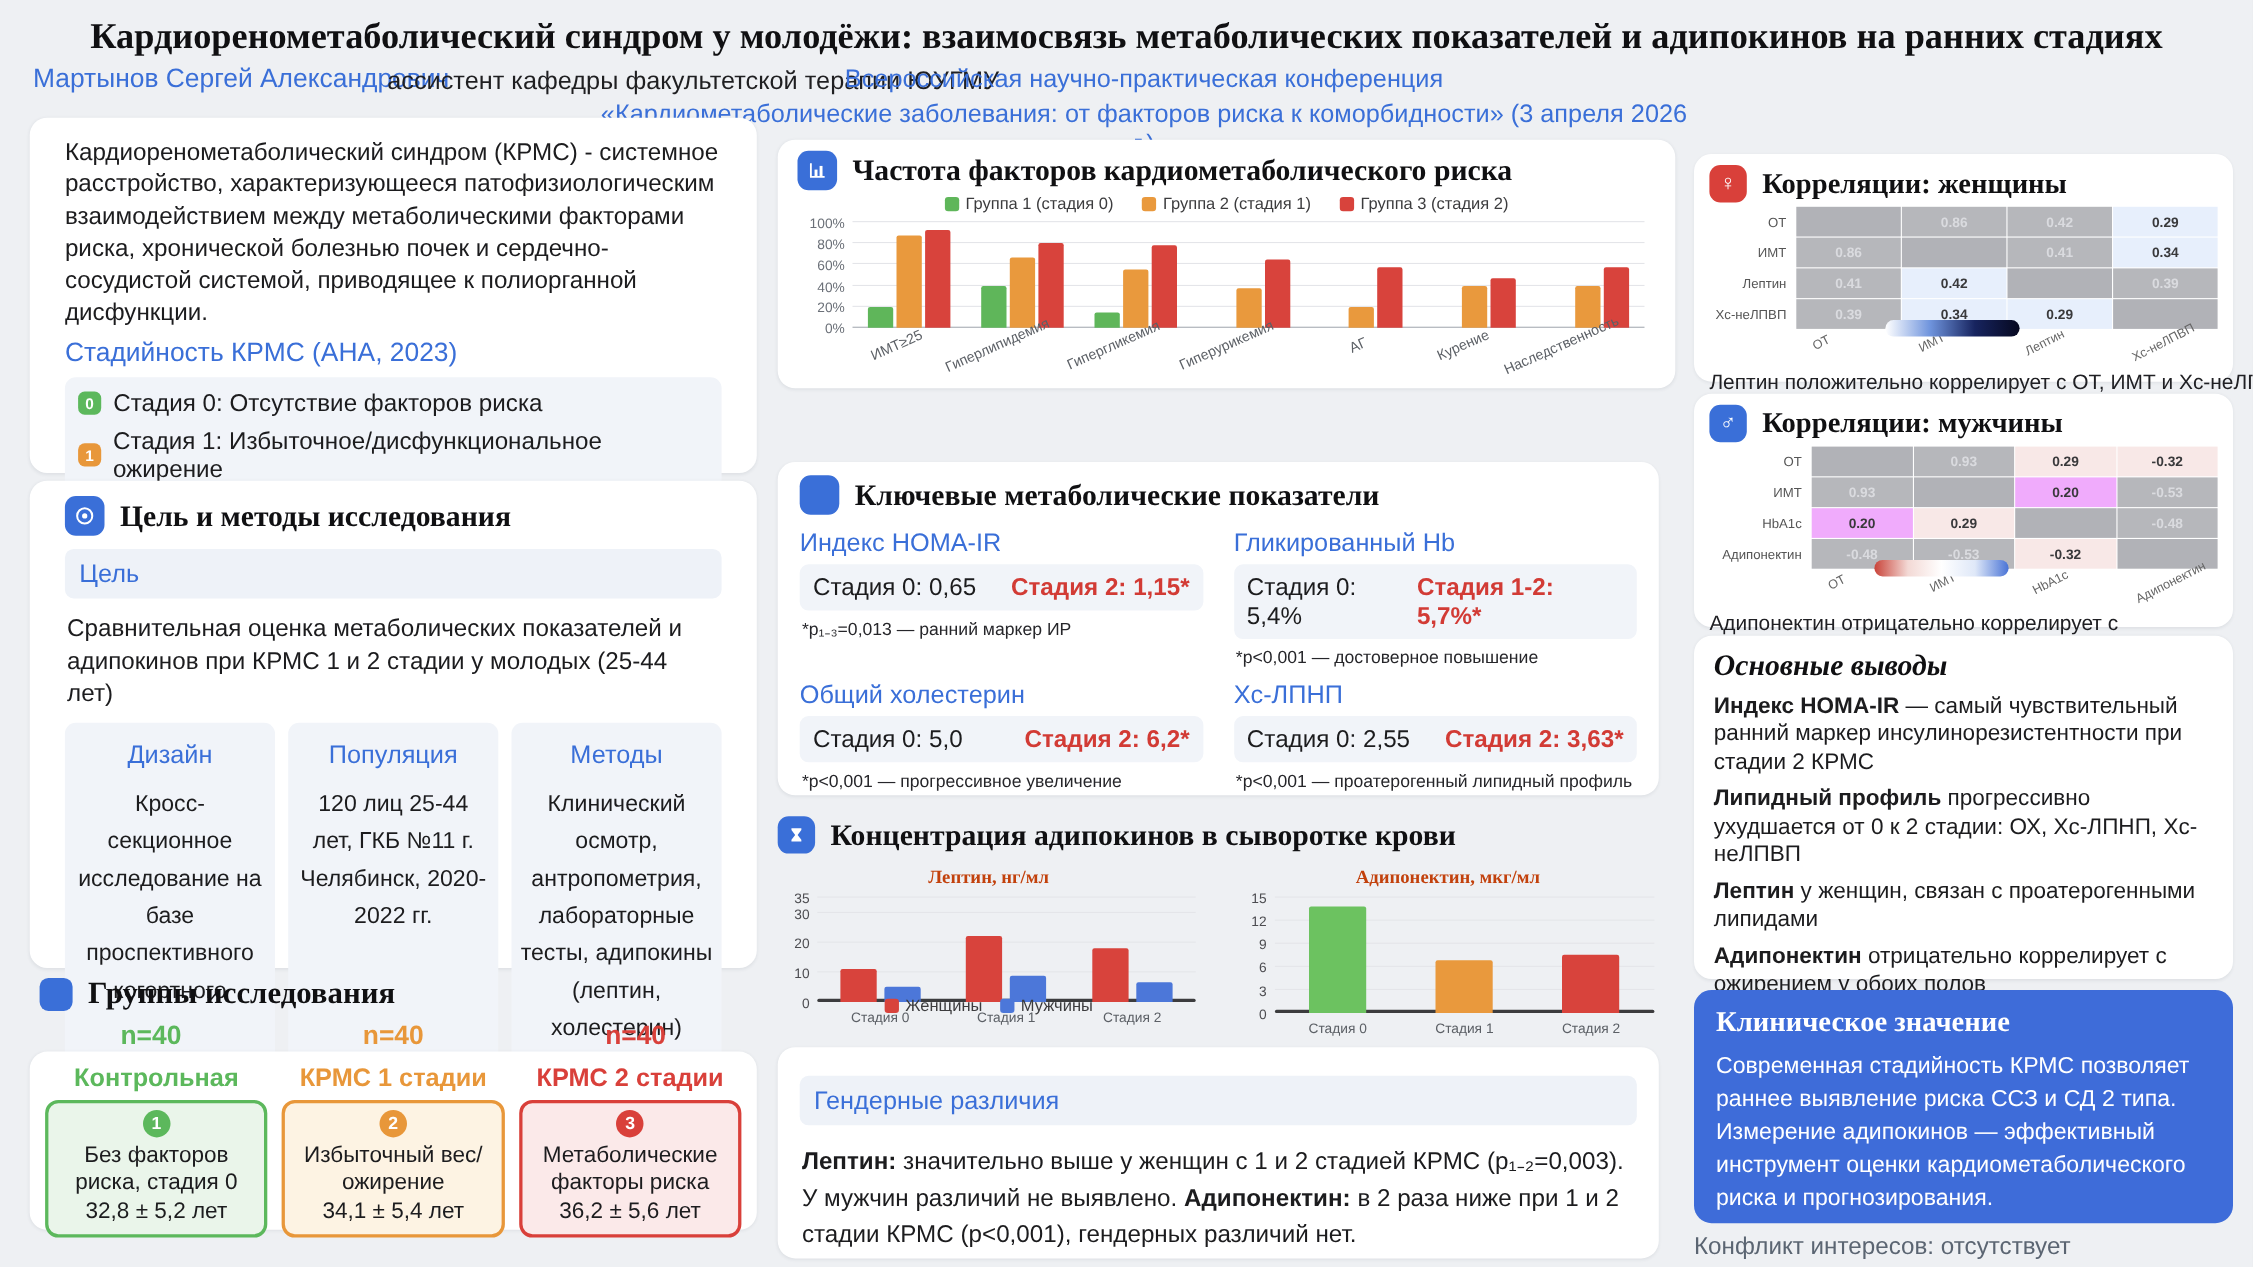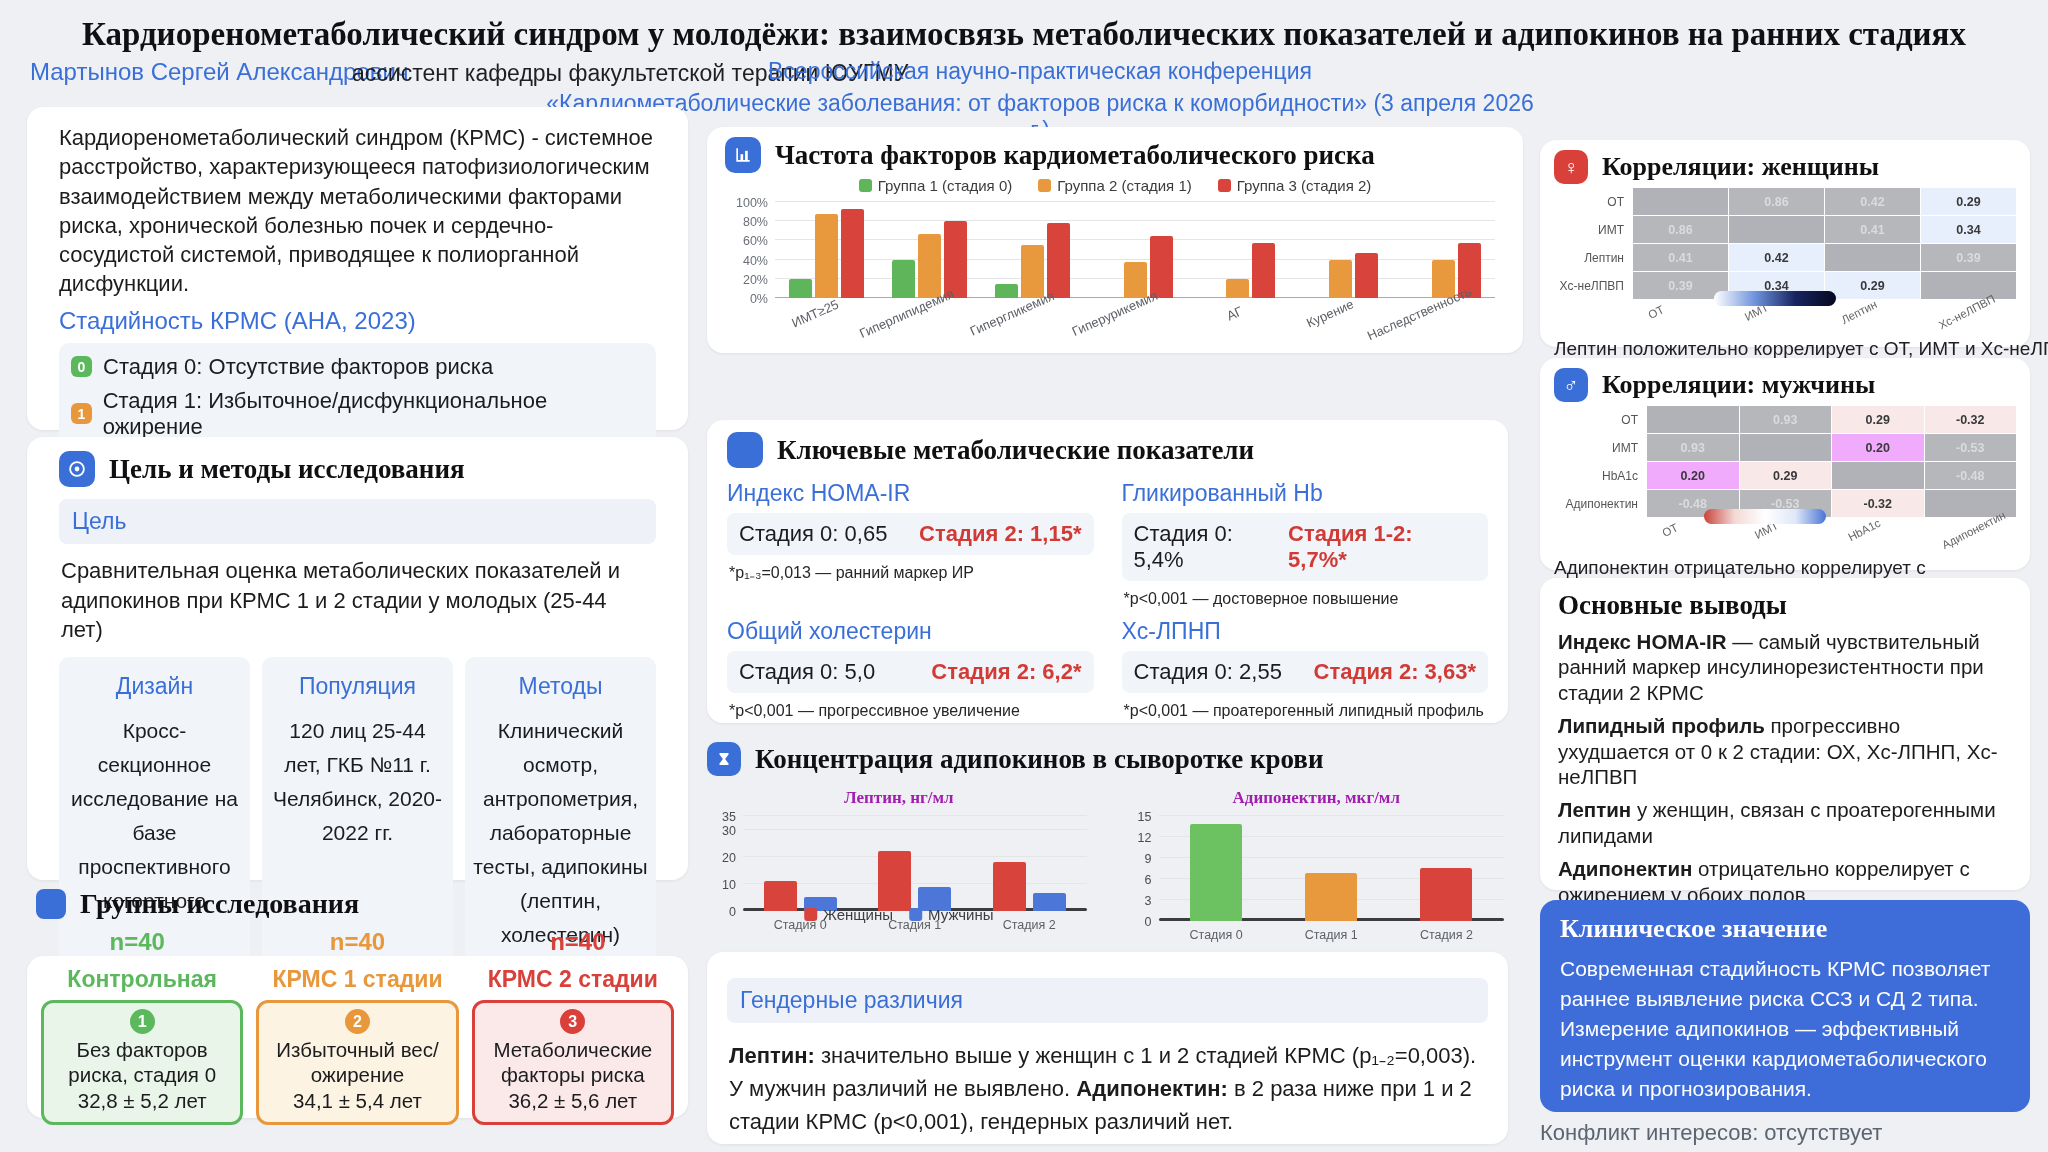--- a/index.html
+++ b/index.html
@@ -88,21 +88,21 @@
   .metric-panel{background:#f1f4f9;border-radius:8px;padding:8px 12px;display:flex;
     justify-content:space-between;align-items:center;}
   .mv{font-size:22px;}
   .mv.red{color:#d23b35;font-weight:600;}
   .metric-note{font-size:16px;color:#26262a;margin:7px 2px 2px;line-height:1.35;}
   
   #adipo-head{position:absolute;left:707px;top:742px;}
   #adipo-charts{position:absolute;left:707px;top:788px;width:801px;height:168px;display:flex;gap:34px;}
   .mini{flex:1;position:relative;}
   .mini-title{text-align:center;font-family:"Liberation Serif",serif;font-weight:700;font-size:17px;
-    margin:0 0 8px;color:#a21caf;}
+    margin:0 0 8px;color:#c2410c;}
   
   #card-gender{left:707px;top:952px;width:801px;height:192px;padding:14px 20px;}
   .gender-text{font-size:22px;line-height:1.5;margin:16px 2px 0;}
   
   #card-cw{left:1540px;top:140px;width:490px;height:207px;padding:10px 14px;}
   #card-cm{left:1540px;top:358px;width:490px;height:212px;padding:10px 14px;}
   #card-cw h2,#card-cm h2{font-size:26px;}
   #card-cw .icon-sq,#card-cm .icon-sq{width:34px;height:34px;font-size:20px;}
   .hm{position:relative;margin-top:4px;}
   .hm-grid{display:grid;gap:1px;}
@@ -115,21 +115,21 @@
   .hm-pink{background:#f8e8e7;color:#39393b;font-weight:700;}
   .hm-white{background:#f0abfc;color:#39393b;font-weight:700;}
   .hm-clabel{height:30px;position:relative;}
   .hm-clabel span{position:absolute;left:16%;top:6px;transform:rotate(-27deg);
     font-size:11.5px;color:#666;white-space:nowrap;}
   .hm-colorbar{position:absolute;height:15px;width:122px;border-radius:8px;z-index:2;}
   .hm-caption{font-size:19px;color:#202024;margin:8px 0 0;white-space:nowrap;}
   #card-cm .hm-caption{white-space:normal;line-height:1.3;}
   
   #card-concl{left:1540px;top:578px;width:490px;height:312px;padding:12px 18px;}
-  .concl-title{font-family:"Liberation Serif",serif;font-weight:700;font-size:27px;margin:0 0 4px;color:#101012;}
+  .concl-title{font-family:"Liberation Serif",serif;font-weight:700;font-size:27px;margin:0 0 4px;color:#101012;font-style:italic;}
   .concl-item{font-size:20.5px;line-height:1.24;margin:8px 0;}
   .concl-item b{font-weight:700;}
   
   #card-clinical{position:absolute;left:1540px;top:900px;width:490px;height:212px;box-sizing:border-box;
     background:#3e6cd9;border-radius:16px;padding:14px 20px;color:#fff;}
   #card-clinical h2{font-family:"Liberation Serif",serif;font-weight:700;font-size:26px;margin:0 0 10px;}
   #card-clinical p{font-size:21px;line-height:1.43;margin:0;}
   #footer{position:absolute;left:1540px;top:1120px;font-size:22px;color:#5b6572;}
 </style>
 </head>

